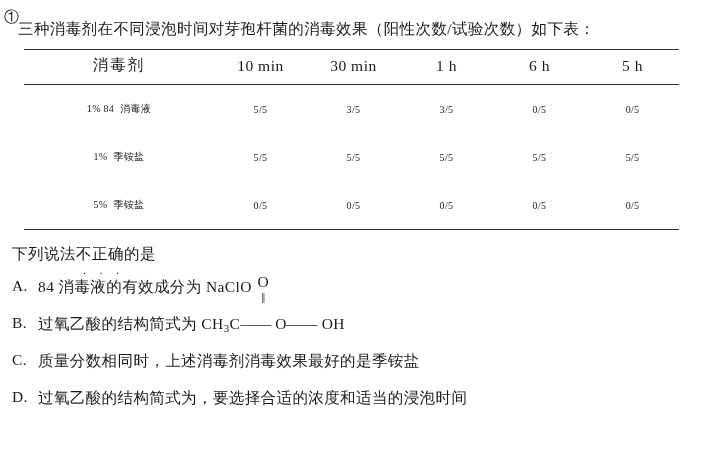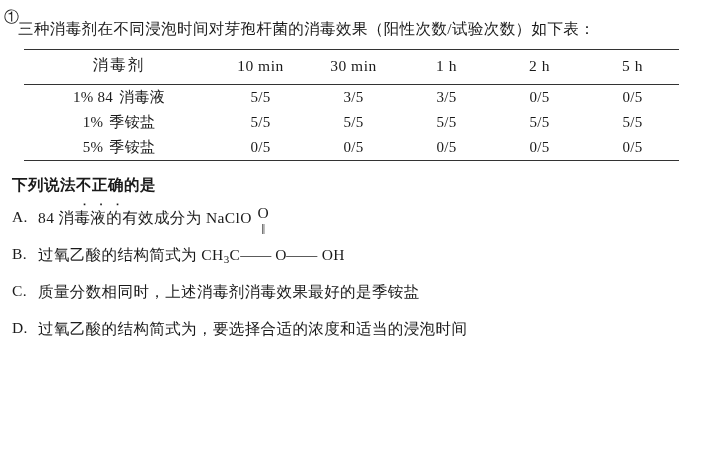--- a/index.html
+++ b/index.html
@@ -64,43 +64,42 @@
     border-top: 1.3px solid #333;
     border-bottom: 1.1px solid #333;
     font-size: 15.5px;
     letter-spacing: 0.5px;
   }
   table.data thead th.h0 {
     letter-spacing: 2px;
     margin-top: 24px;
   }
   table.data tbody td {
-    padding: 3px 0;
-    text-align: center;
-    font-size: 15px;
+    padding: 17px 0;
+    text-align: center;
+    font-size: 10px;
     letter-spacing: 0.3px;
   }
   table.data tbody tr:last-child td {
     border-bottom: 1.3px solid #333;
   }
   td.rowlabel {
     text-align: center;
     letter-spacing: 0.5px;
     white-space: nowrap;
   }
   .lbl-gap { display: inline-block; width: 6px; }
 
   
   .prompt {
     margin: 14px 3px 0 2px;
     font-size: 15.5px;
     letter-spacing: 0.5px;
     position: relative;
     display: inline-block;
-    font-weight: bold;
   }
   .dots {
     position: absolute;
     left: 67px;
     top: 19px;
     font-size: 11px;
     letter-spacing: 5.5px;
     color: #1a1a1a;
   }
 
@@ -180,21 +179,21 @@
           <col class="cx">
           <col class="cx">
           <col class="cx">
       </colgroup>
       <thead>
         <tr>
           <th class="h0">消毒剂</th>
           <th>10 min</th>
           <th>30 min</th>
           <th>1 h</th>
-          <th>2 h</th>
+          <th>6 h</th>
           <th>5 h</th>
         </tr>
       </thead>
       <tbody>
         <tr>
           <td class="rowlabel"><span>1% 84</span><span class="lbl-gap"></span><span>消毒液</span></td>
           <td>5/5</td>
           <td>3/5</td>
           <td>3/5</td>
           <td>0/5</td>

